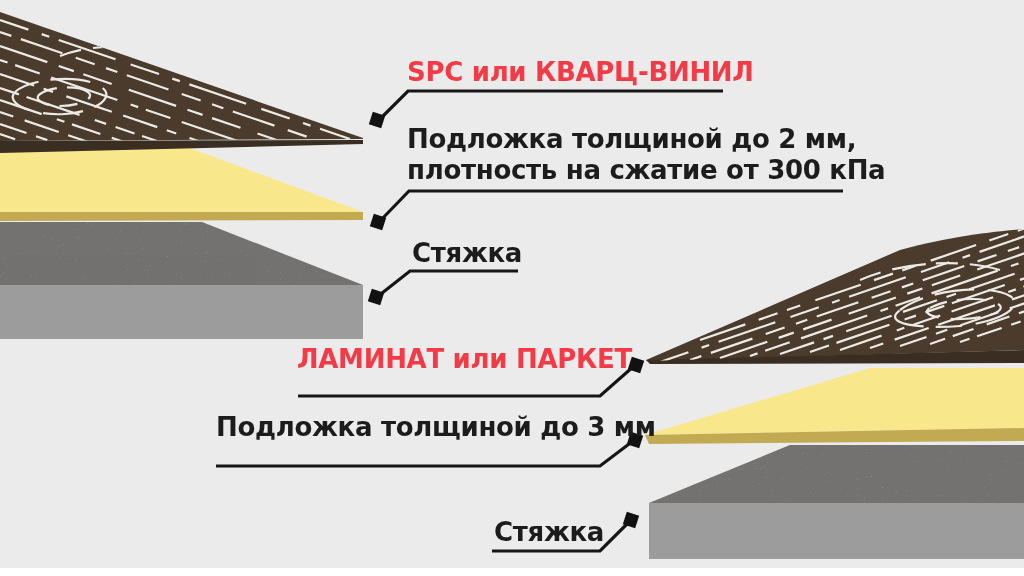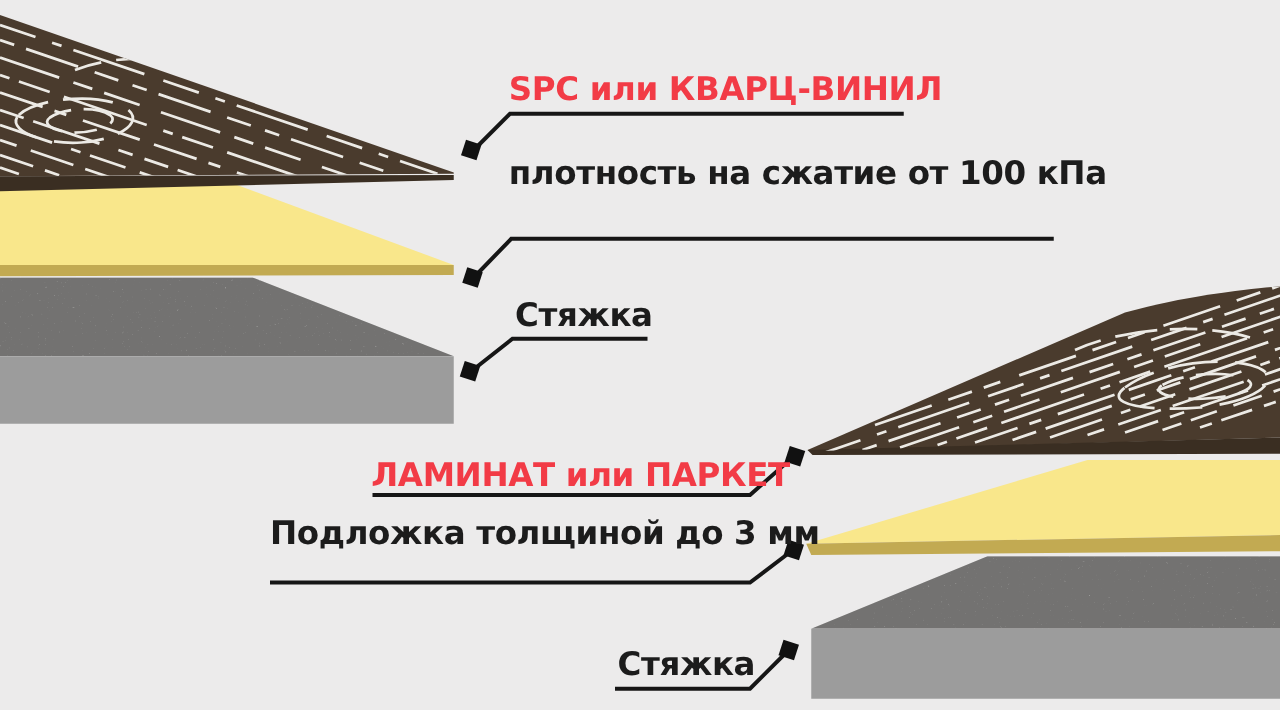--- a/index.html
+++ b/index.html
@@ -126,23 +126,24 @@
       <rect x="369.5" y="290.5" width="13" height="13" transform="rotate(18 376 297)"></rect>
       <rect x="629.5" y="358.5" width="13" height="13" transform="rotate(18 636 365)"></rect>
       <rect x="628.5" y="433.5" width="13" height="13" transform="rotate(18 635 440)"></rect>
       <rect x="624.5" y="513.5" width="13" height="13" transform="rotate(18 631 520)"></rect>
     </g>
   </svg>
 
   <div class="label red" style="left:407px;top:57px;">SPC или КВАРЦ-ВИНИЛ</div>
 
   <div class="label" style="left:407px;top:124px;">
-    <div>плотность на сжатие от 100 кПа</div>
+    <div>Подложка толщиной до 2 мм,</div>
+    <div>плотность на сжатие от 300 кПа</div>
   </div>
 
   <div class="label" style="left:412px;top:238px;">Стяжка</div>
 
-  <div class="label red" style="left:297px;top:366px;">ЛАМИНАТ или ПАРКЕТ</div>
+  <div class="label red" style="left:297px;top:344px;">ЛАМИНАТ или ПАРКЕТ</div>
 
   <div class="label" style="left:216px;top:412px;">Подложка толщиной до 3 мм</div>
 
   <div class="label" style="left:494px;top:517px;">Стяжка</div>
 </div>
 
 </body></html>

